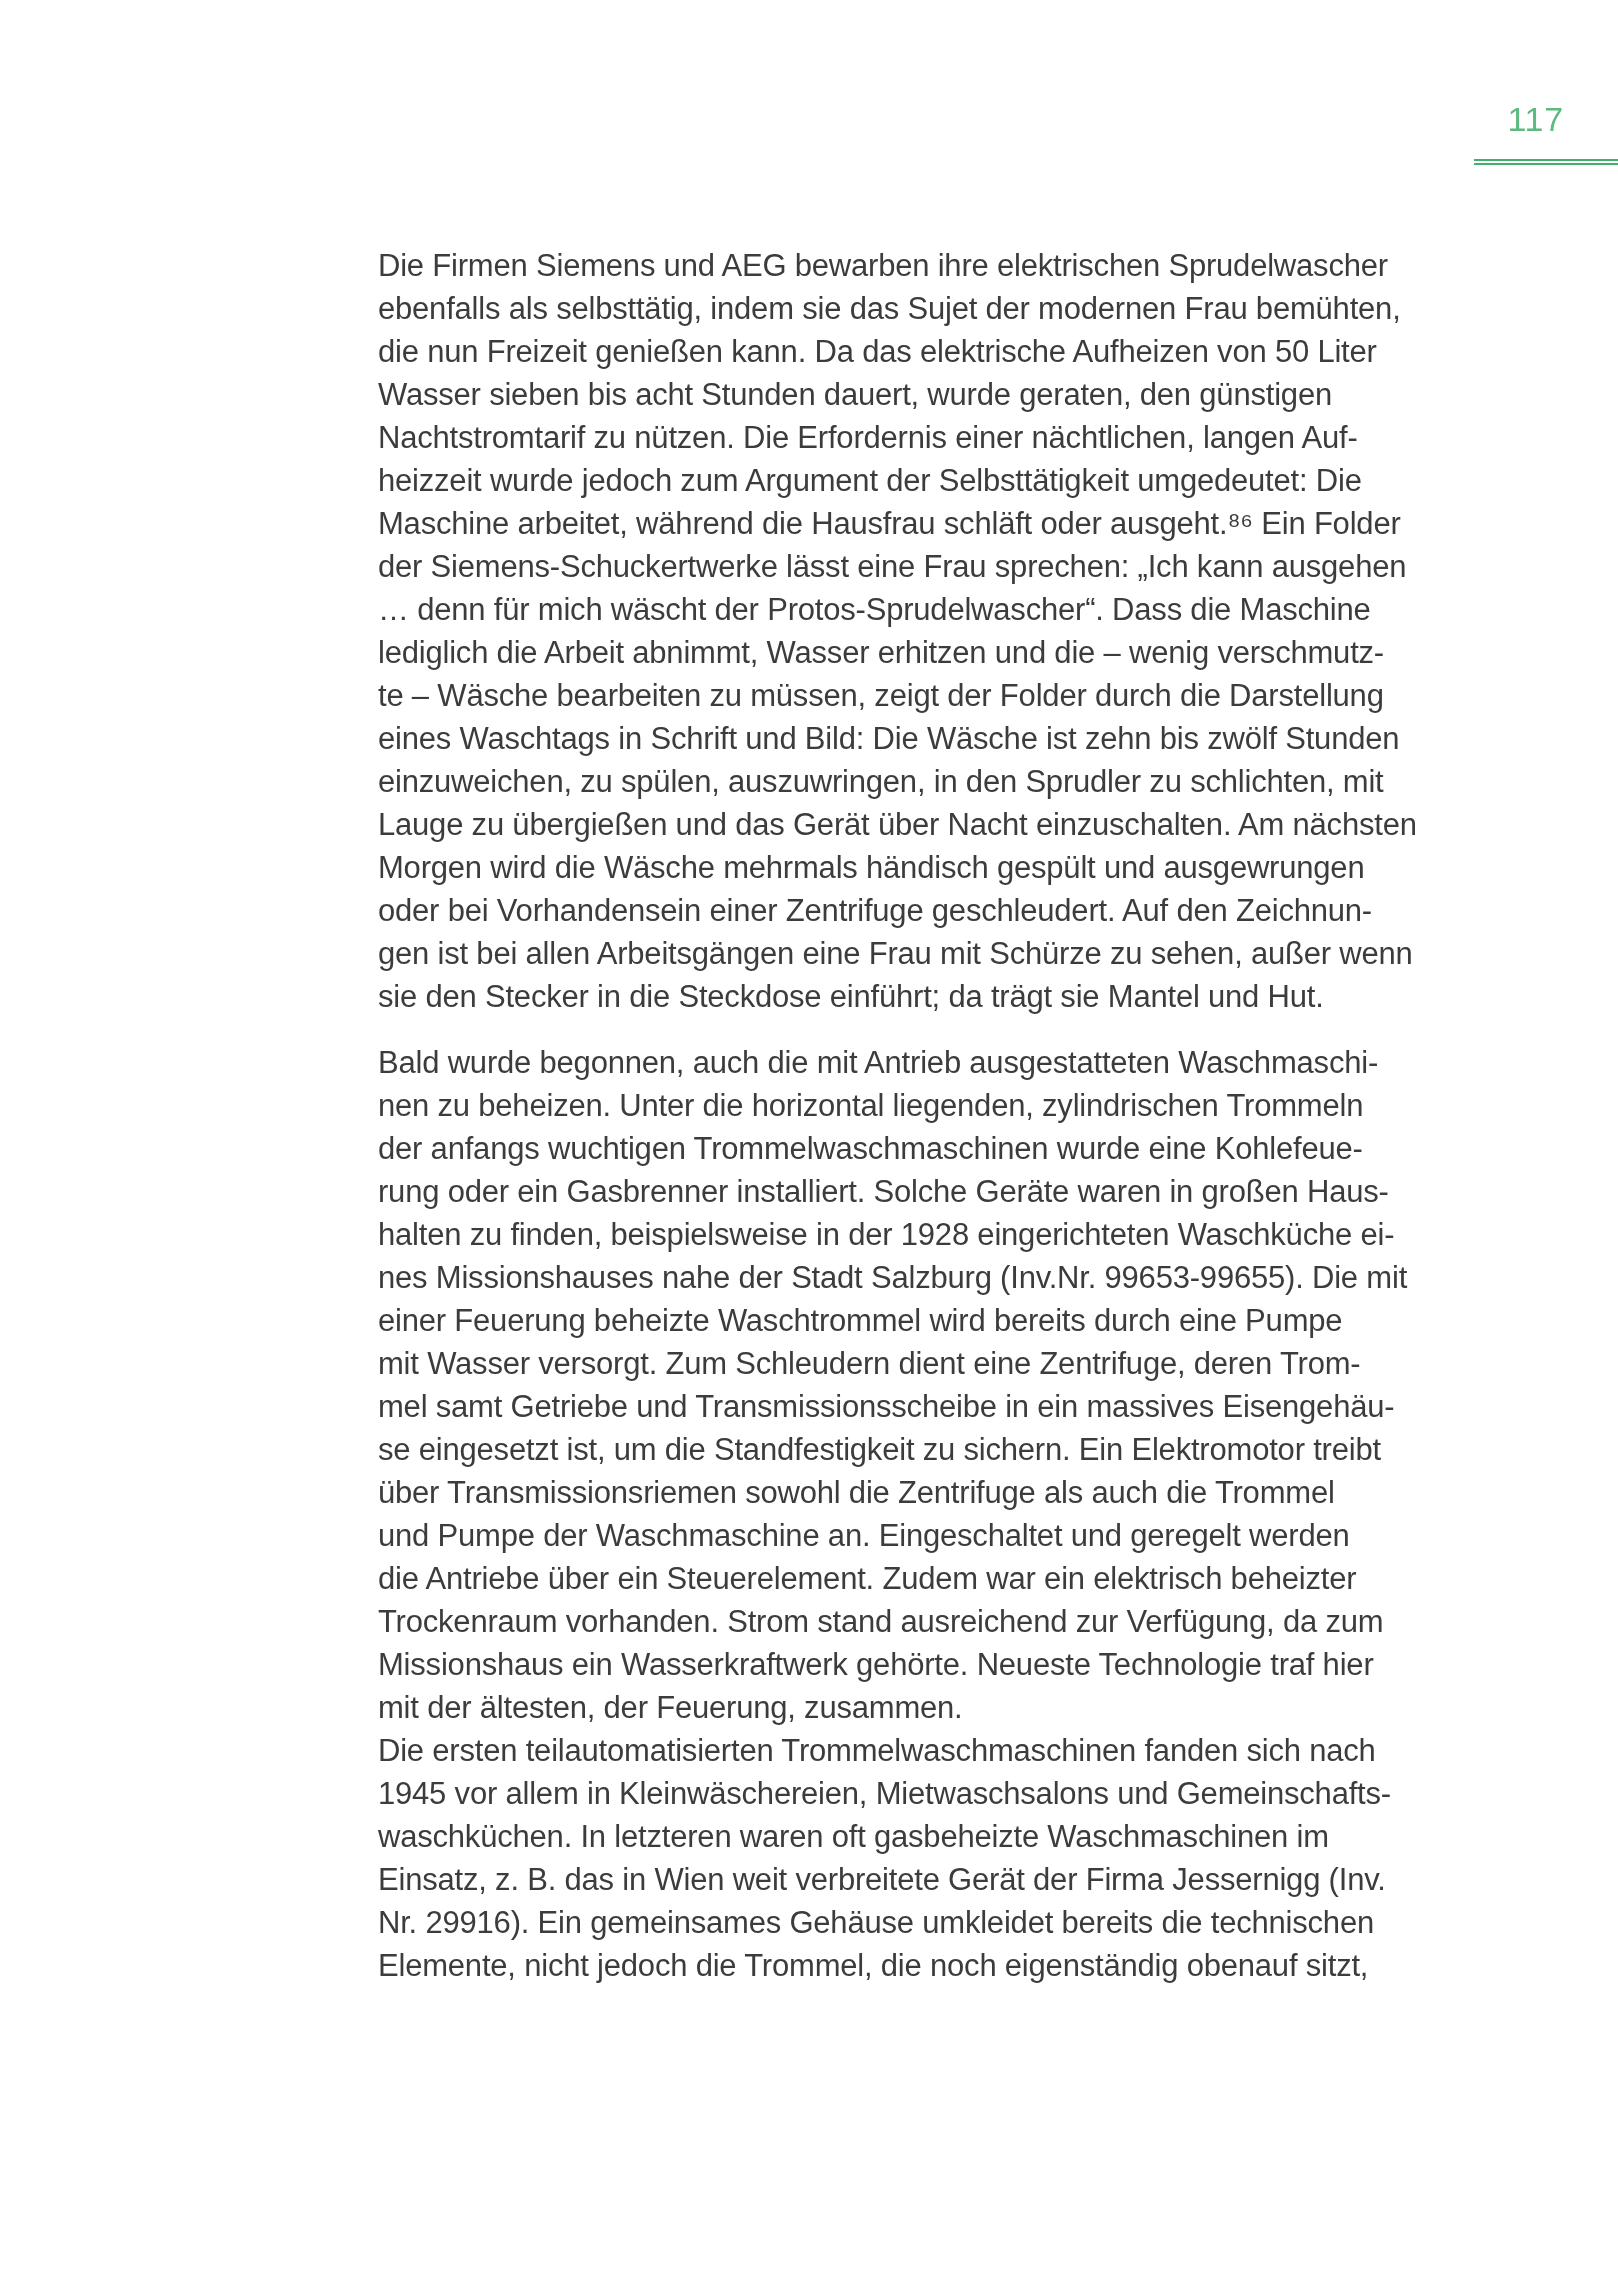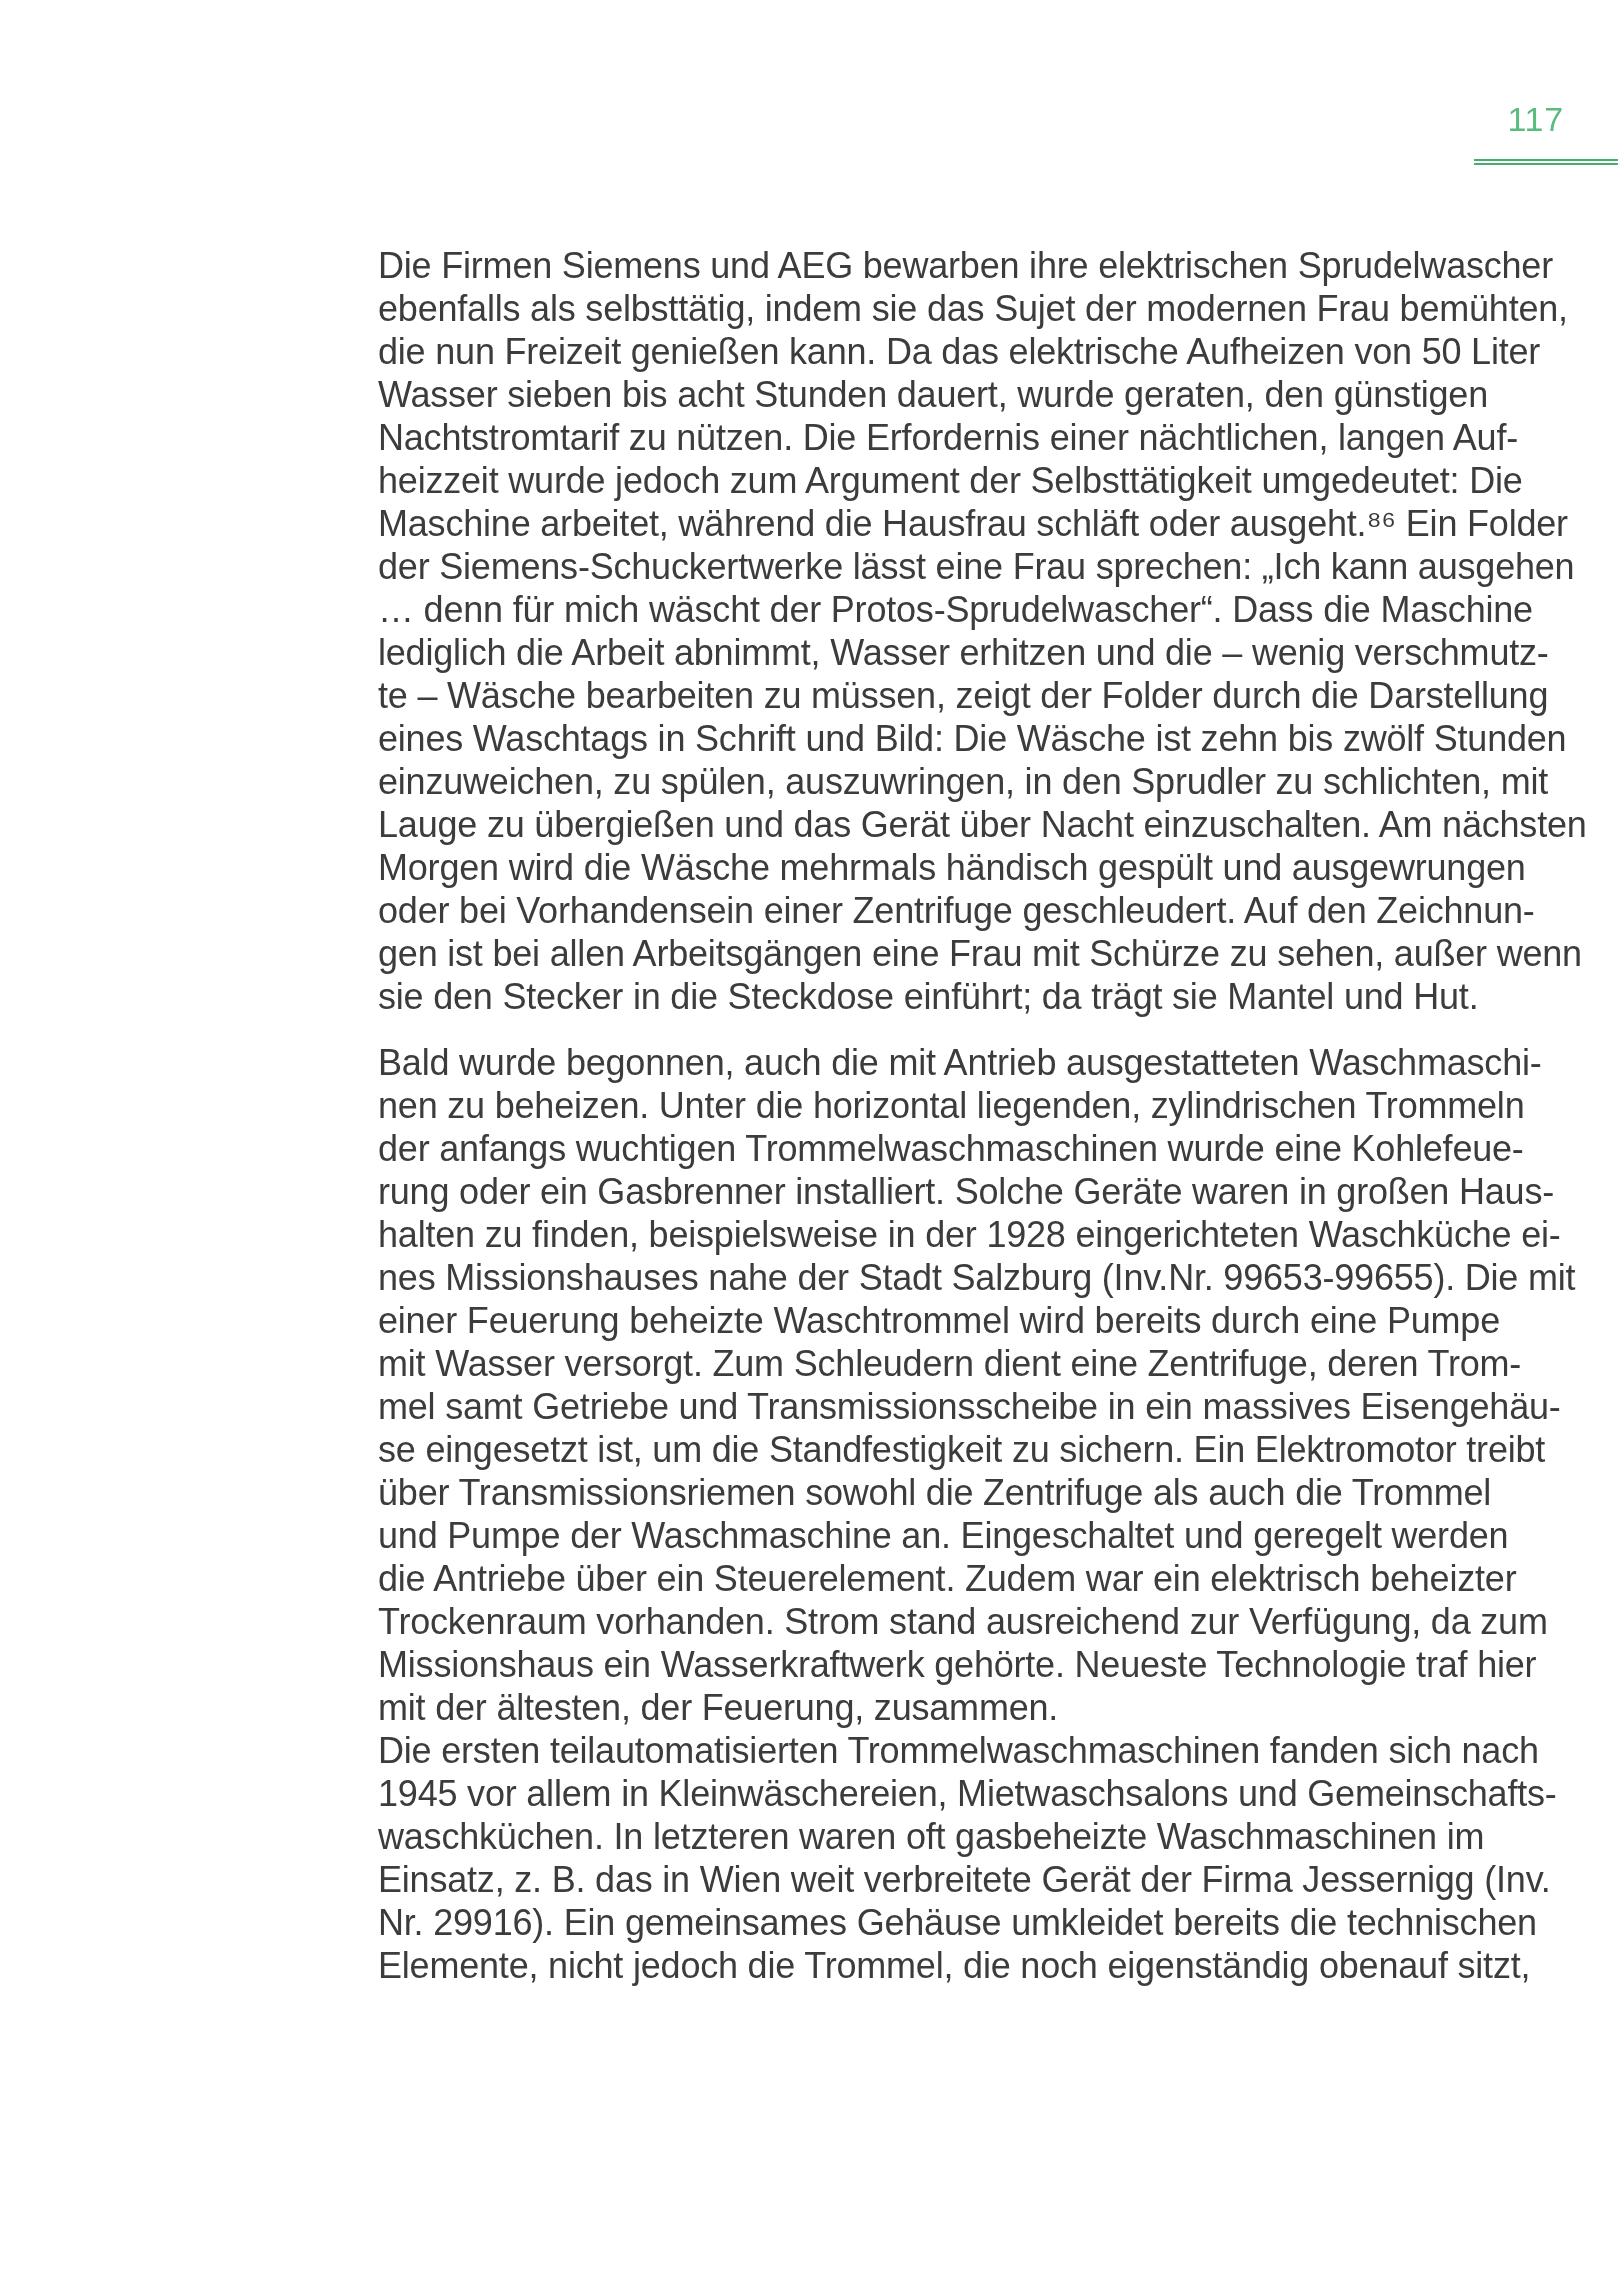--- a/index.html
+++ b/index.html
@@ -36,21 +36,21 @@
   }
   .text-block {
     position: absolute;
     left: 378px;
     top: 244px;
     width: 1133px;
   }
   .para {
     margin: 0;
     white-space: pre;
-    font-size: 36px;
+    font-size: 31px;
     line-height: 43px;
     letter-spacing: -0.2px;
     font-weight: 300;
     color: #3c3c3c;
   }
   .para + .para {
     margin-top: 23px;
   }
 </style>
 </head>

